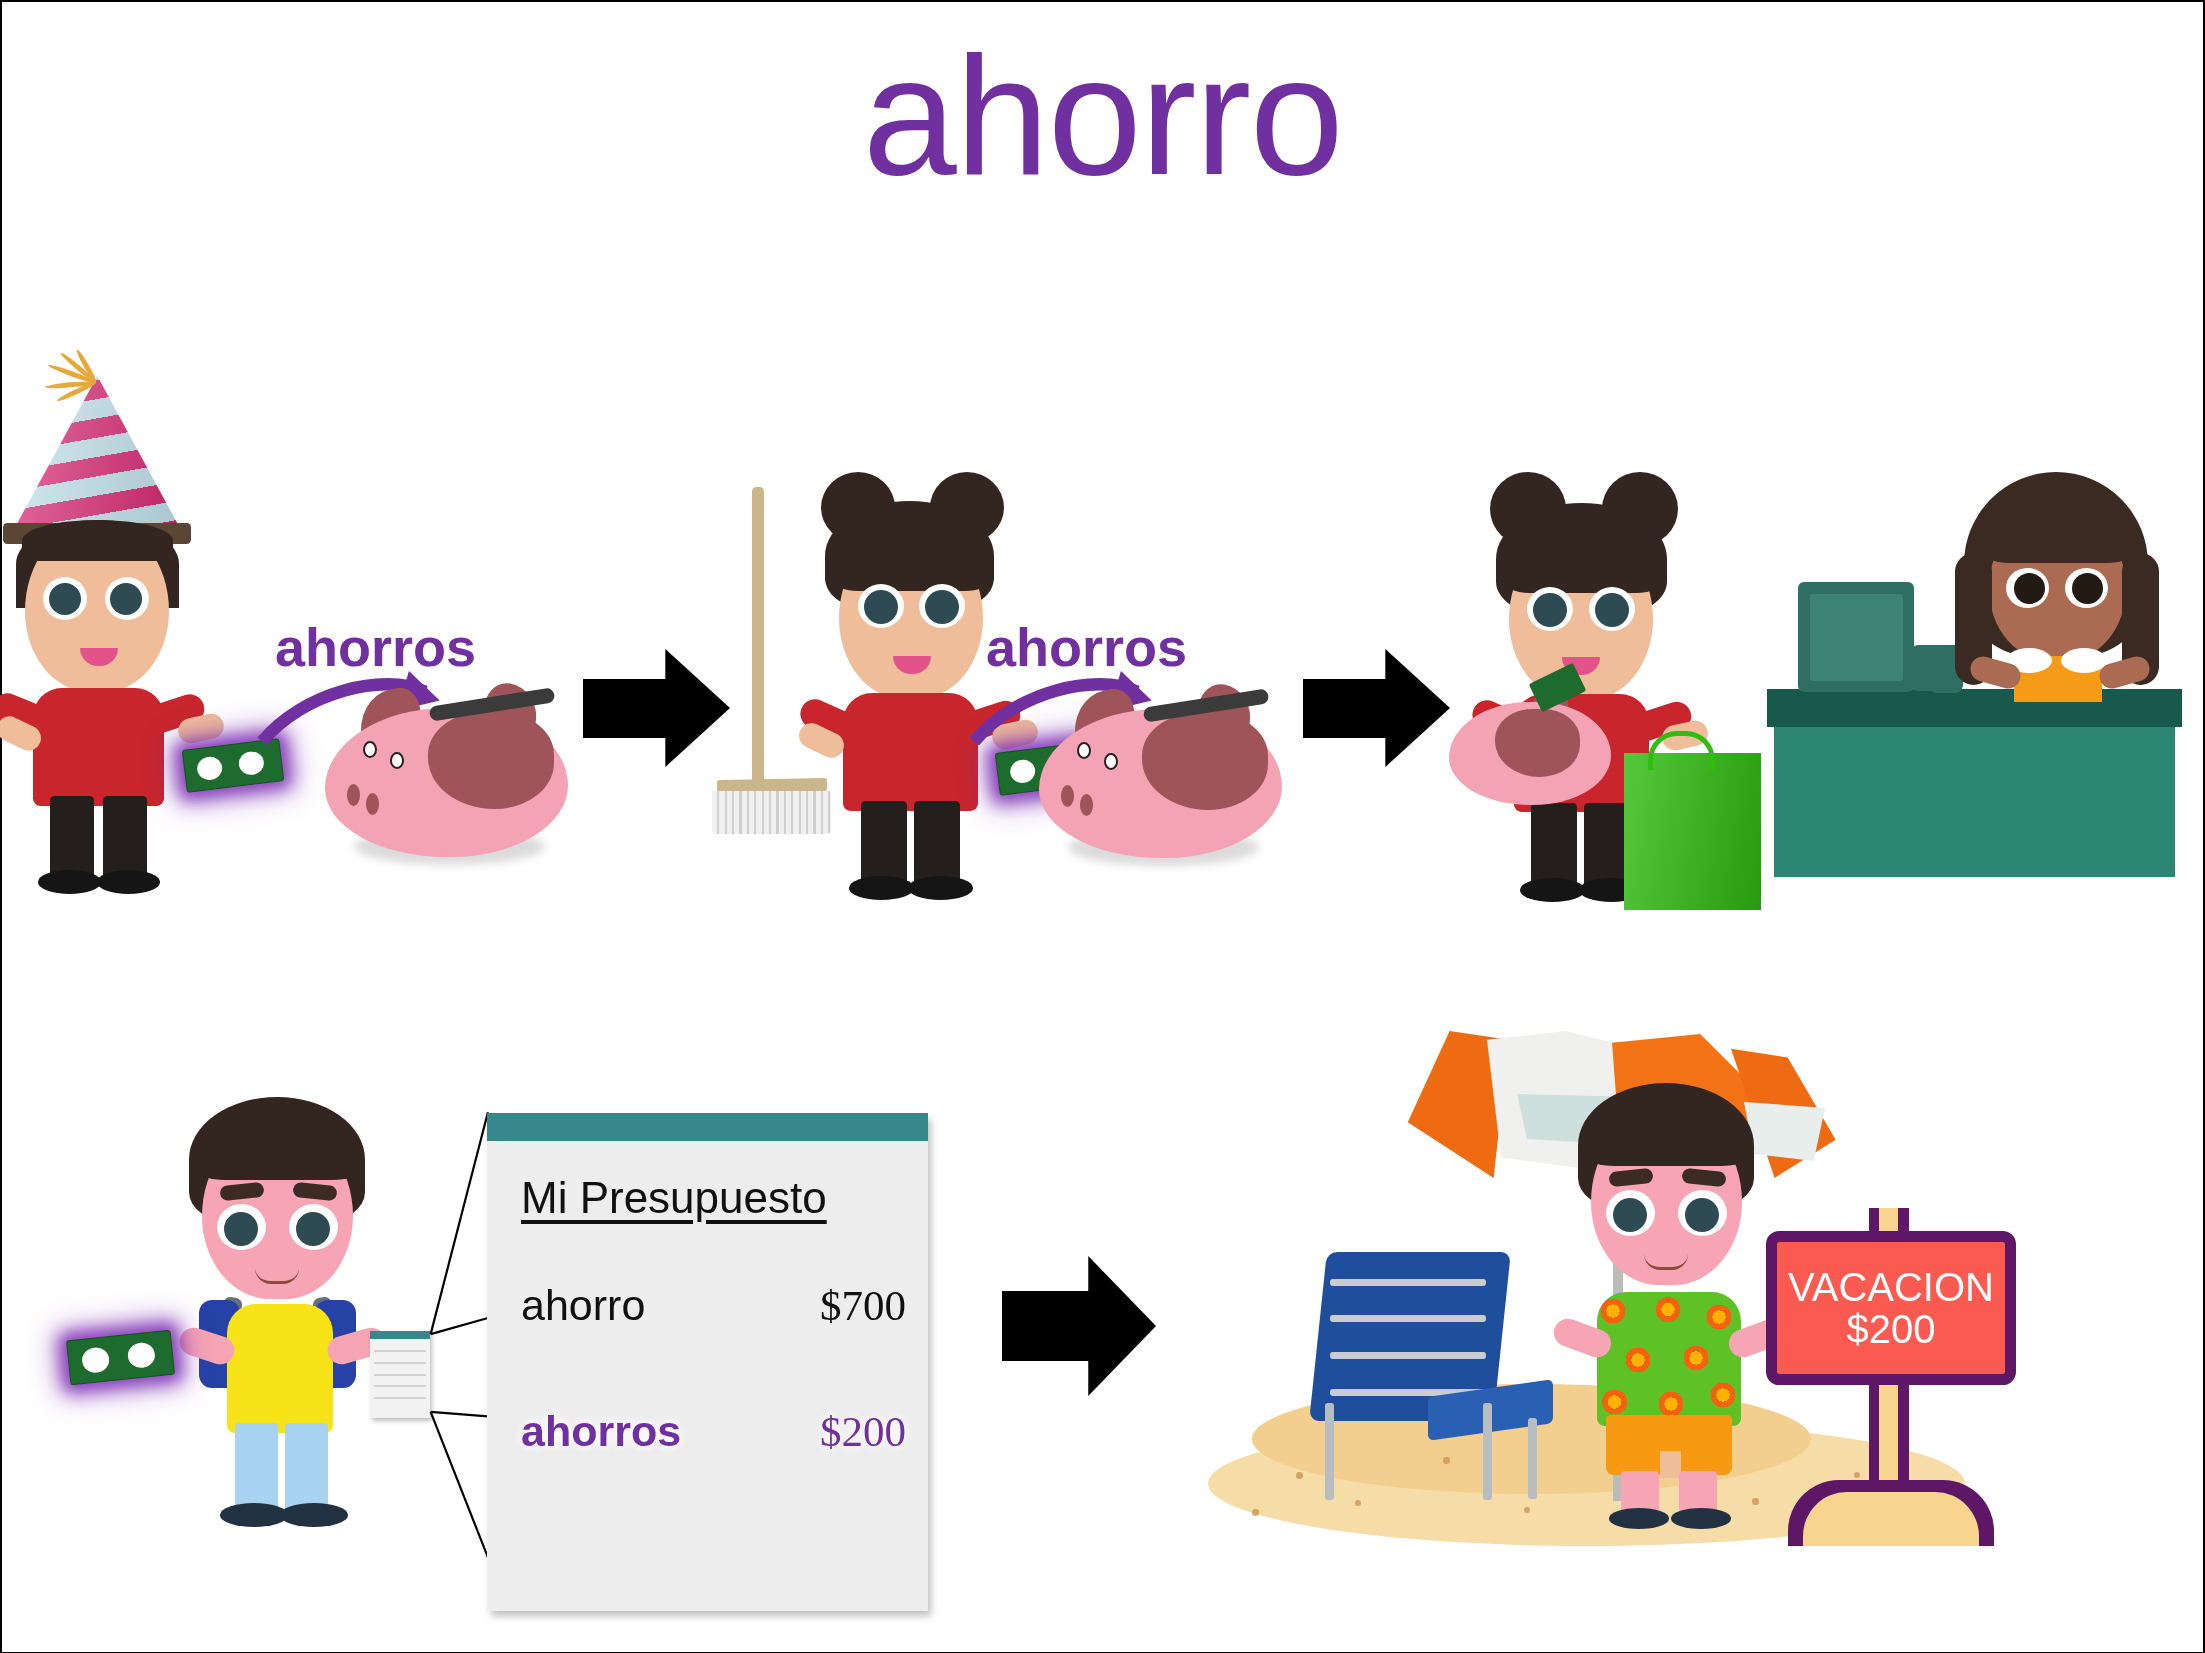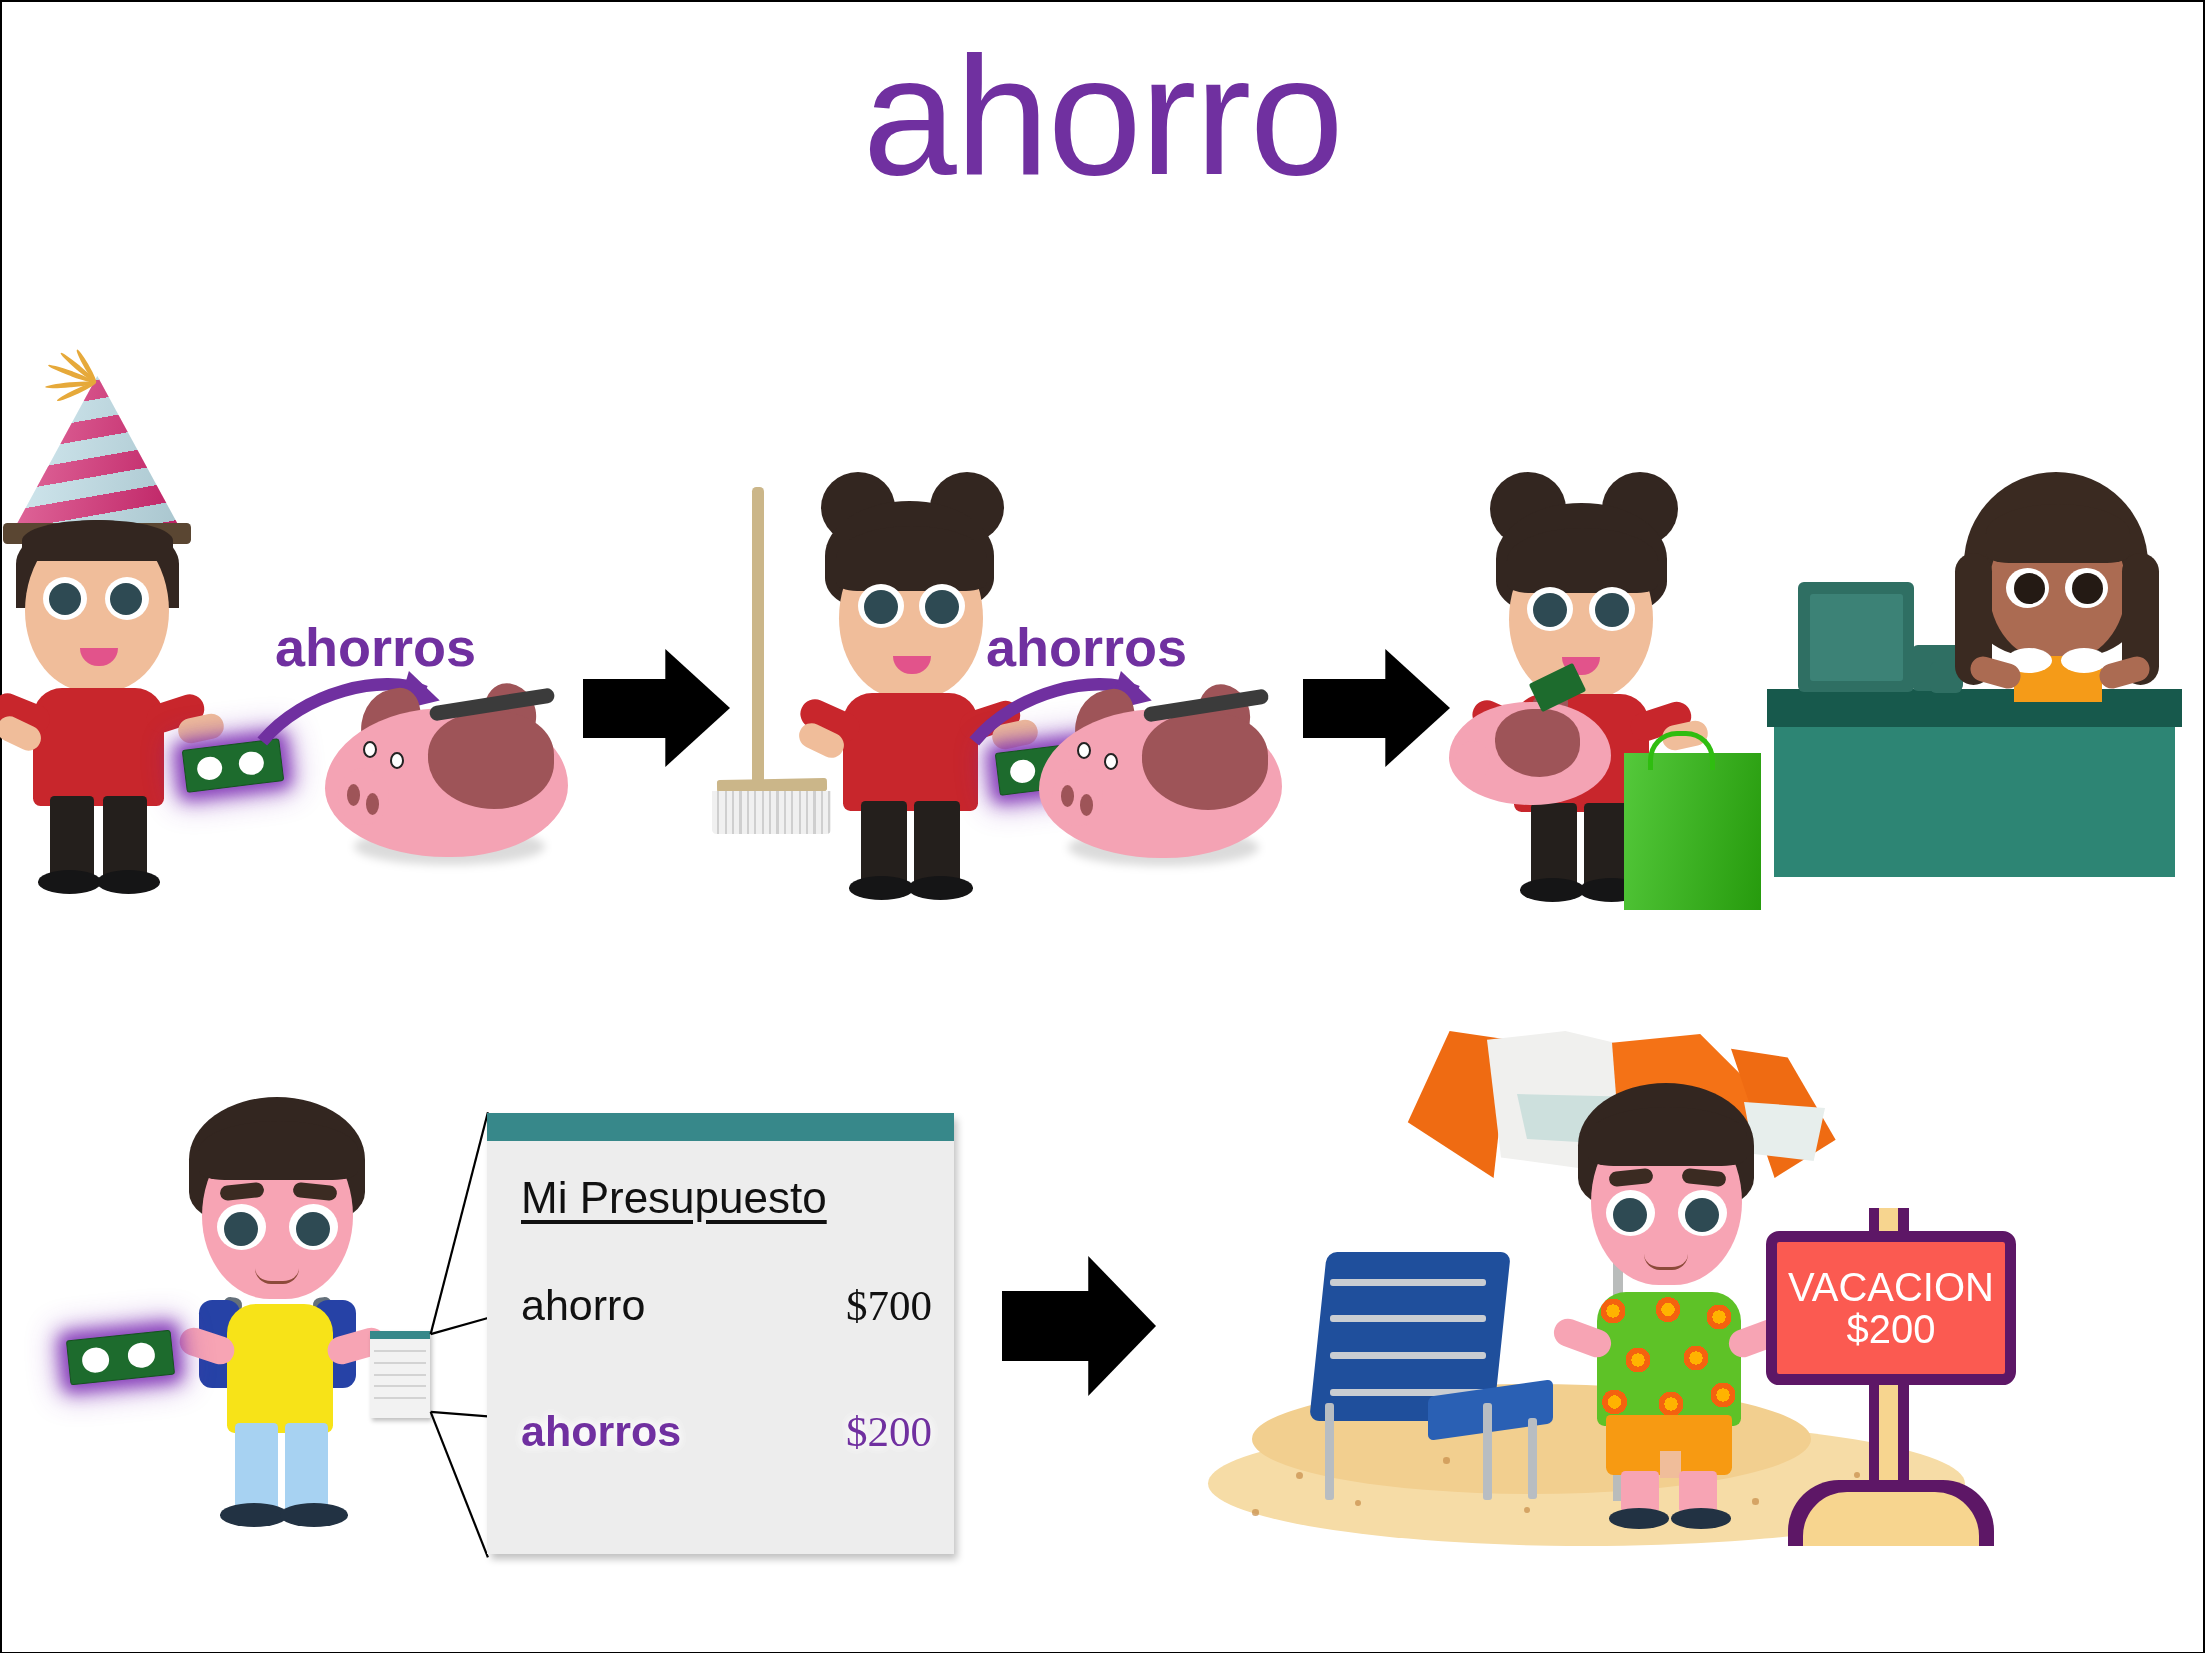--- a/index.html
+++ b/index.html
@@ -49,22 +49,22 @@
   .piggy .body{position:absolute;left:0;top:14%;width:100%;height:78%;background:#f4a3b4;
       border-radius:50% 46% 48% 50%/54% 52% 48% 46%;}
   .piggy .spot{position:absolute;background:#9e5458;border-radius:50%;}
   .piggy .ear{position:absolute;background:#9e5458;}
   .piggy .snout{position:absolute;background:#f4a3b4;border-radius:50%;}
   .piggy .nost{position:absolute;background:#9e5458;border-radius:50%;}
   .piggy .slot{position:absolute;background:#3b3b3b;border-radius:7.4px;}
   .piggy .shadow{position:absolute;background:rgba(0,0,0,.14);border-radius:50%;filter:blur(4.4px);}
 
   
-  #sheet{position:absolute;left:485px;top:1111px;width:441px;height:441px;background:#ededed;
-         box-shadow:4.4px 5.9px 7.4px rgba(0,0,0,.25);padding-left:26px;}
+  #sheet{position:absolute;left:485px;top:1111px;width:441px;height:498px;background:#ededed;
+         box-shadow:4.4px 5.9px 7.4px rgba(0,0,0,.25);}
   #sheet .topbar{position:absolute;left:0;top:0;width:100%;height:28px;background:#37888a;}
   #sheet .title{position:absolute;left:34px;top:60px;font-size:44px;color:#111;
          text-decoration:underline;text-underline-offset:7.4px;}
   #sheet .row{position:absolute;left:34px;right:22px;display:flex;justify-content:space-between;
          align-items:baseline;font-size:43px;color:#111;}
   #sheet .row.income{top:168px;}
   #sheet .row.savings{top:294px;color:#7030A0;}
   #sheet .row.savings .k{font-weight:bold;text-shadow:0 0 10.3px #fff,0 0 10.3px #fff;}
   #sheet .row.savings .v{text-shadow:0 0 10.3px #fff,0 0 10.3px #fff;}
   #sheet .row .v{font-family:"Liberation Serif",serif;}

